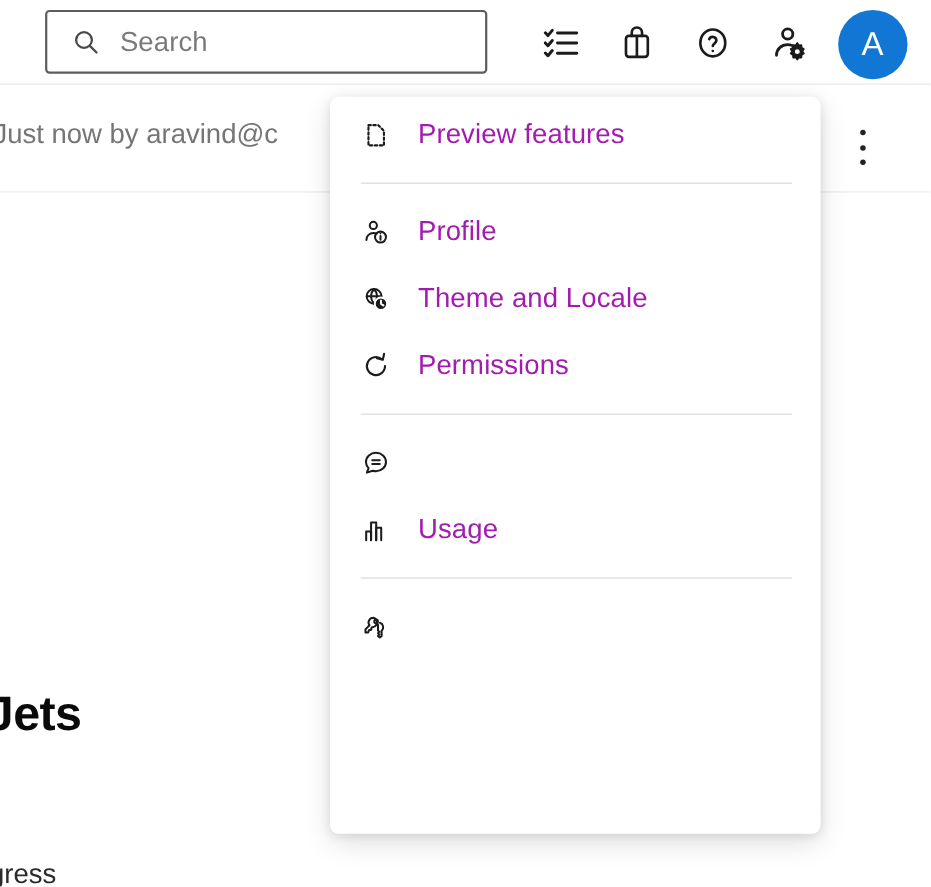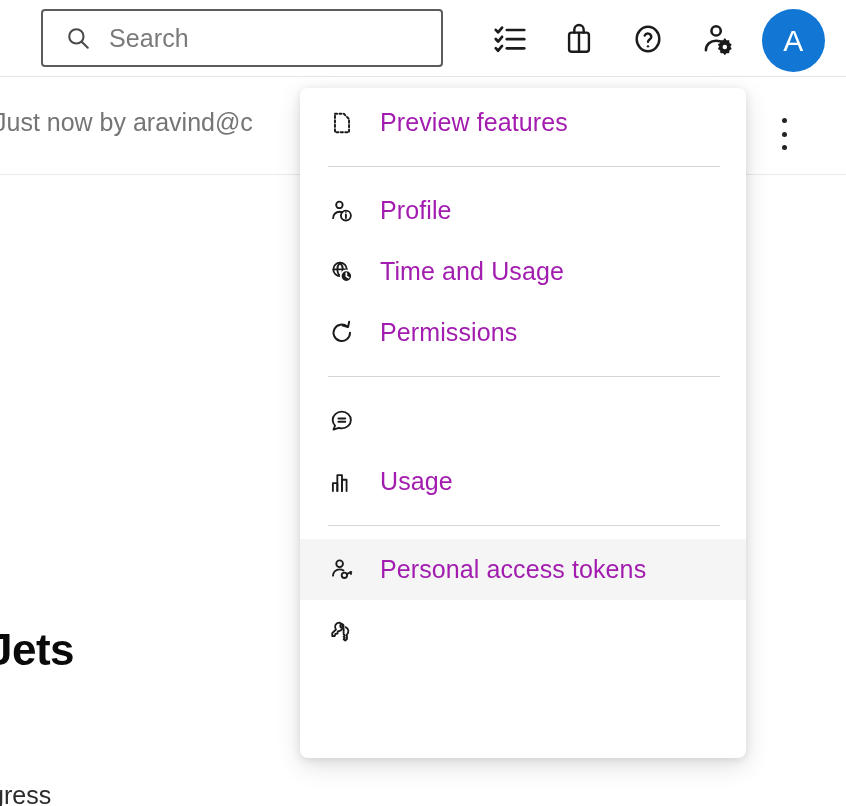--- a/index.html
+++ b/index.html
@@ -309,21 +309,21 @@
 
     <div class="menu-item">
       <span class="mi-icon">
         <svg width="26" height="26" viewBox="0 0 24 24" fill="none" stroke="#1b1b1b" stroke-width="1.7" stroke-linecap="round" stroke-linejoin="round">
           <circle cx="10.2" cy="9.6" r="6.2"></circle>
           <path d="M4.1 9.6h12.3M10.2 3.4c1.7 1.9 2.6 4 2.6 6.2s-.9 4.3-2.6 6.2c-1.7-1.9-2.6-4-2.6-6.2s.9-4.3 2.6-6.2z"></path>
           <circle cx="16" cy="15.8" r="5.2" fill="#1b1b1b" stroke="#ffffff" stroke-width="1.6"></circle>
           <polyline points="16,13.1 16,15.9 18.1,17.2" stroke="#ffffff" stroke-width="1.6"></polyline>
         </svg>
       </span>
-      <span class="mi-label">Time and Usage</span>
+      <span class="mi-label">Theme and Locale</span>
     </div>
 
     <div class="menu-item">
       <span class="mi-icon">
         <svg width="26" height="26" viewBox="0 0 24 24" fill="none" stroke="#1b1b1b" stroke-width="1.8" stroke-linecap="round" stroke-linejoin="round">
           <path d="M19.4 11.8a7.6 7.6 0 1 1-2.6-5.7"></path>
           <polyline points="12.6,5.2 17.6,6.4 18.6,1.6"></polyline>
         </svg>
       </span>
       <span class="mi-label">Permissions</span>
@@ -348,32 +348,20 @@
           <path d="M3.6 20.4V13h4.1v7.4"></path>
           <path d="M7.7 20.4V5.6h4.3v14.8"></path>
           <path d="M12 20.4V9.9h4.2v10.5"></path>
         </svg>
       </span>
       <span class="mi-label">Usage</span>
     </div>
 
     <div class="menu-sep"></div>
 
-    <div class="menu-item highlighted">
-      <span class="mi-icon">
-        <svg width="26" height="26" viewBox="0 0 24 24" fill="none" stroke="#1b1b1b" stroke-width="1.7" stroke-linecap="round" stroke-linejoin="round">
-          <circle cx="9.8" cy="6.2" r="3.1"></circle>
-          <path d="M3.7 17.2c0-3.4 2.8-5.8 6.1-5.8 1.4 0 2.6.4 3.6 1.1"></path>
-          <circle cx="14.2" cy="16.9" r="2.5"></circle>
-          <line x1="16.4" y1="15.8" x2="20.6" y2="13.7"></line>
-          <line x1="19.6" y1="14.2" x2="20.4" y2="15.7"></line>
-        </svg>
-      </span>
-      <span class="mi-label">Personal access tokens</span>
-    </div>
 
     <div class="menu-item">
       <span class="mi-icon">
         <svg width="26" height="26" viewBox="0 0 24 24" fill="none" stroke="#1b1b1b" stroke-width="1.7" stroke-linecap="round" stroke-linejoin="round">
           <path d="M9.6 4.2a4 4 0 0 0-3.2 6.4L3 14v2.6h2.3l.6-1.9 1.9-.4.4-1.9 1.6-.5a4 4 0 0 0-.2-7.7z"></path>
           <circle cx="11.9" cy="7.3" r="1.5"></circle>
           <path d="M15.2 8.4a4.1 4.1 0 0 1 1.3 6.9l.1 4.2-1.6 1.3-1.5-1.2 1.2-1.2-1.2-1.1 1.2-1.2-1.2-1.2V9.8"></path>
         </svg>
       </span>
     </div>

